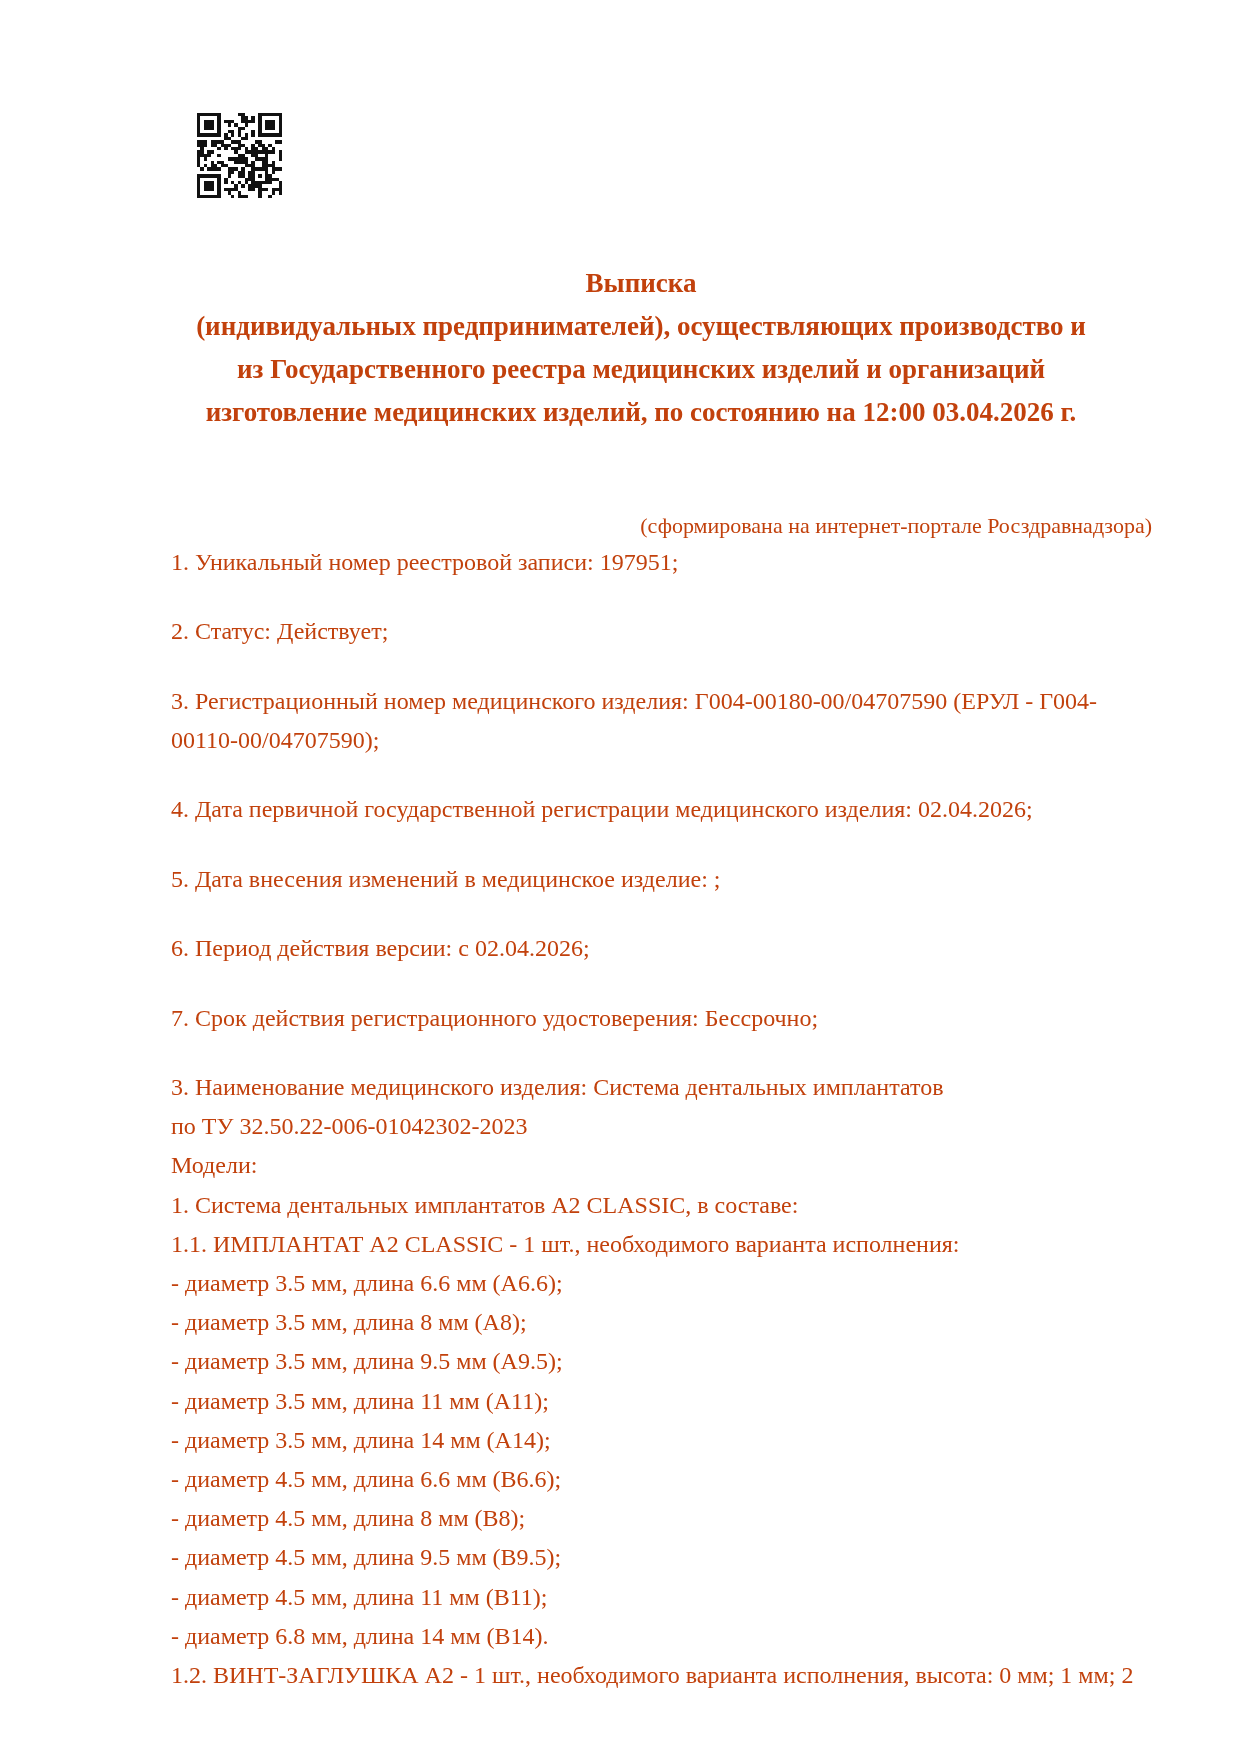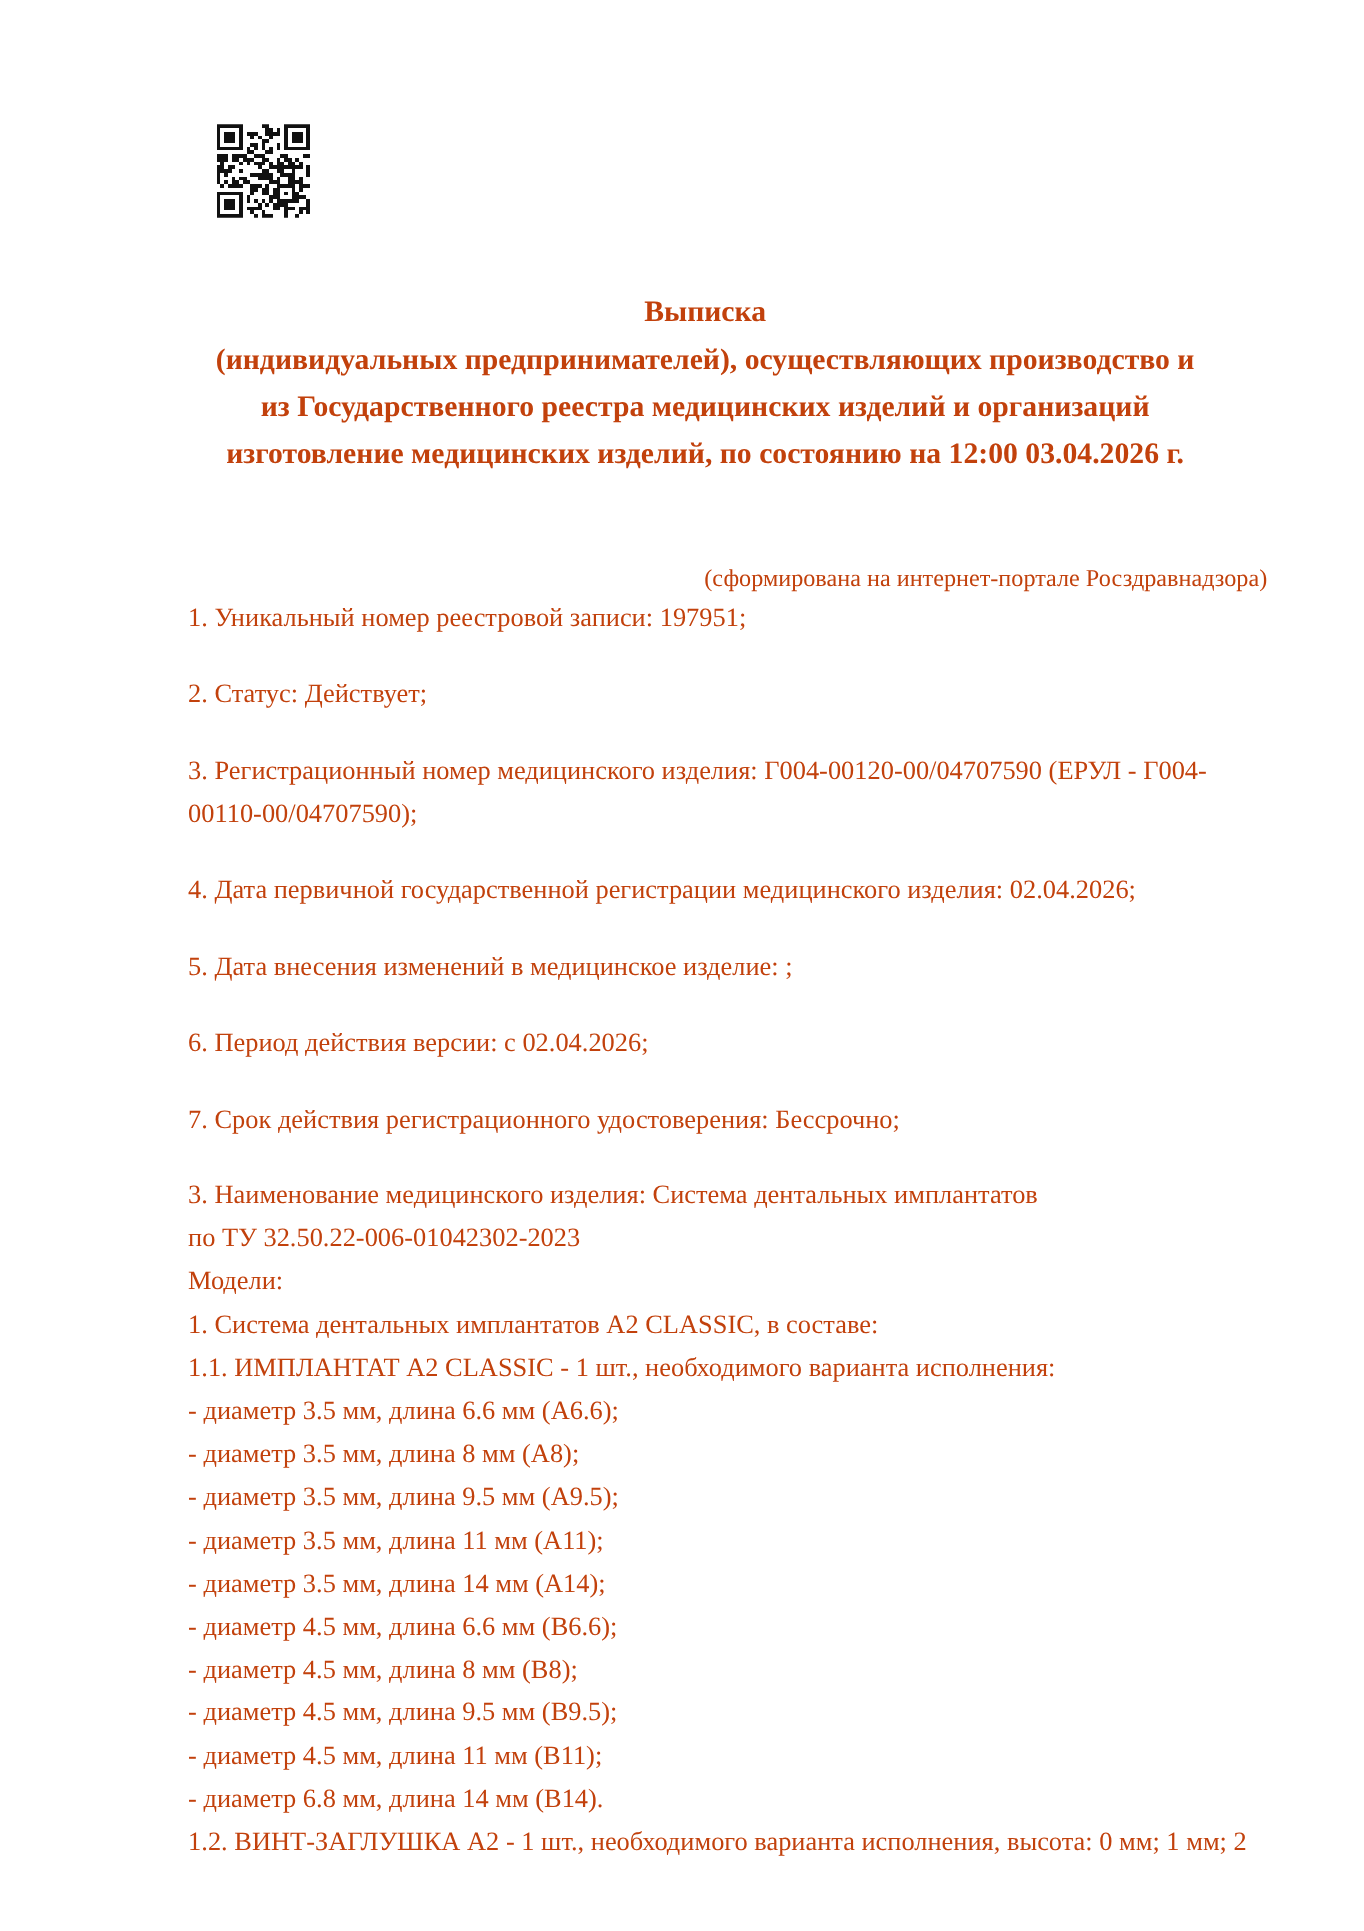--- a/index.html
+++ b/index.html
@@ -290,21 +290,21 @@
 
     <div class="para">
       <div>1. Уникальный номер реестровой записи: 197951;</div>
     </div>
 
     <div class="para">
       <div>2. Статус: Действует;</div>
     </div>
 
     <div class="para">
-      <div>3. Регистрационный номер медицинского изделия: Г004-00120-00/04707590 (ЕРУЛ - Г004-</div>
+      <div>3. Регистрационный номер медицинского изделия: Г004-00180-00/04707590 (ЕРУЛ - Г004-</div>
       <div>00110-00/04707590);</div>
     </div>
 
     <div class="para">
       <div>4. Дата первичной государственной регистрации медицинского изделия: 02.04.2026;</div>
     </div>
 
     <div class="para">
       <div>5. Дата внесения изменений в медицинское изделие: ;</div>
     </div>

